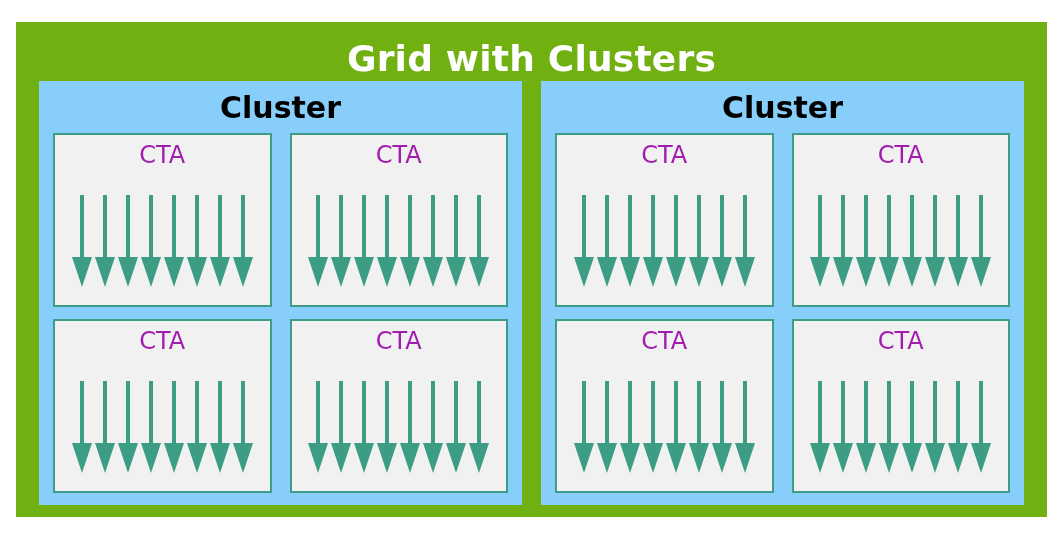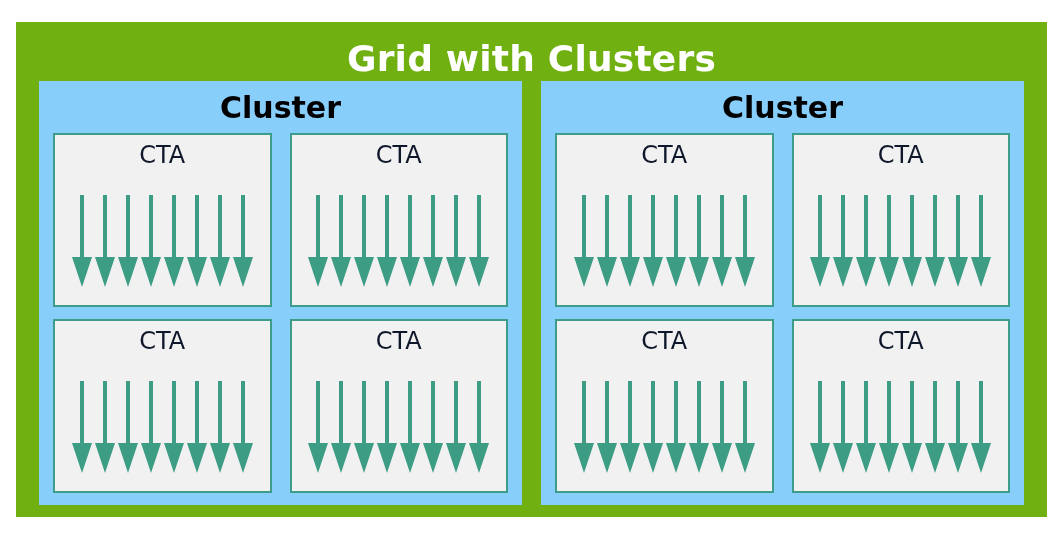--- a/index.html
+++ b/index.html
@@ -97,21 +97,21 @@
   }
 
   .cta-label {
     position: absolute;
     left: 0;
     top: 6px;
     width: 100%;
     text-align: center;
     font-size: 24px;
     font-weight: normal;
-    color: #0f172a;
+    color: #a21caf;
     white-space: nowrap;
   }
 
   .threads {
     position: absolute;
     left: 0;
     bottom: 18px;
     width: 100%;
     display: flex;
     flex-direction: row;

